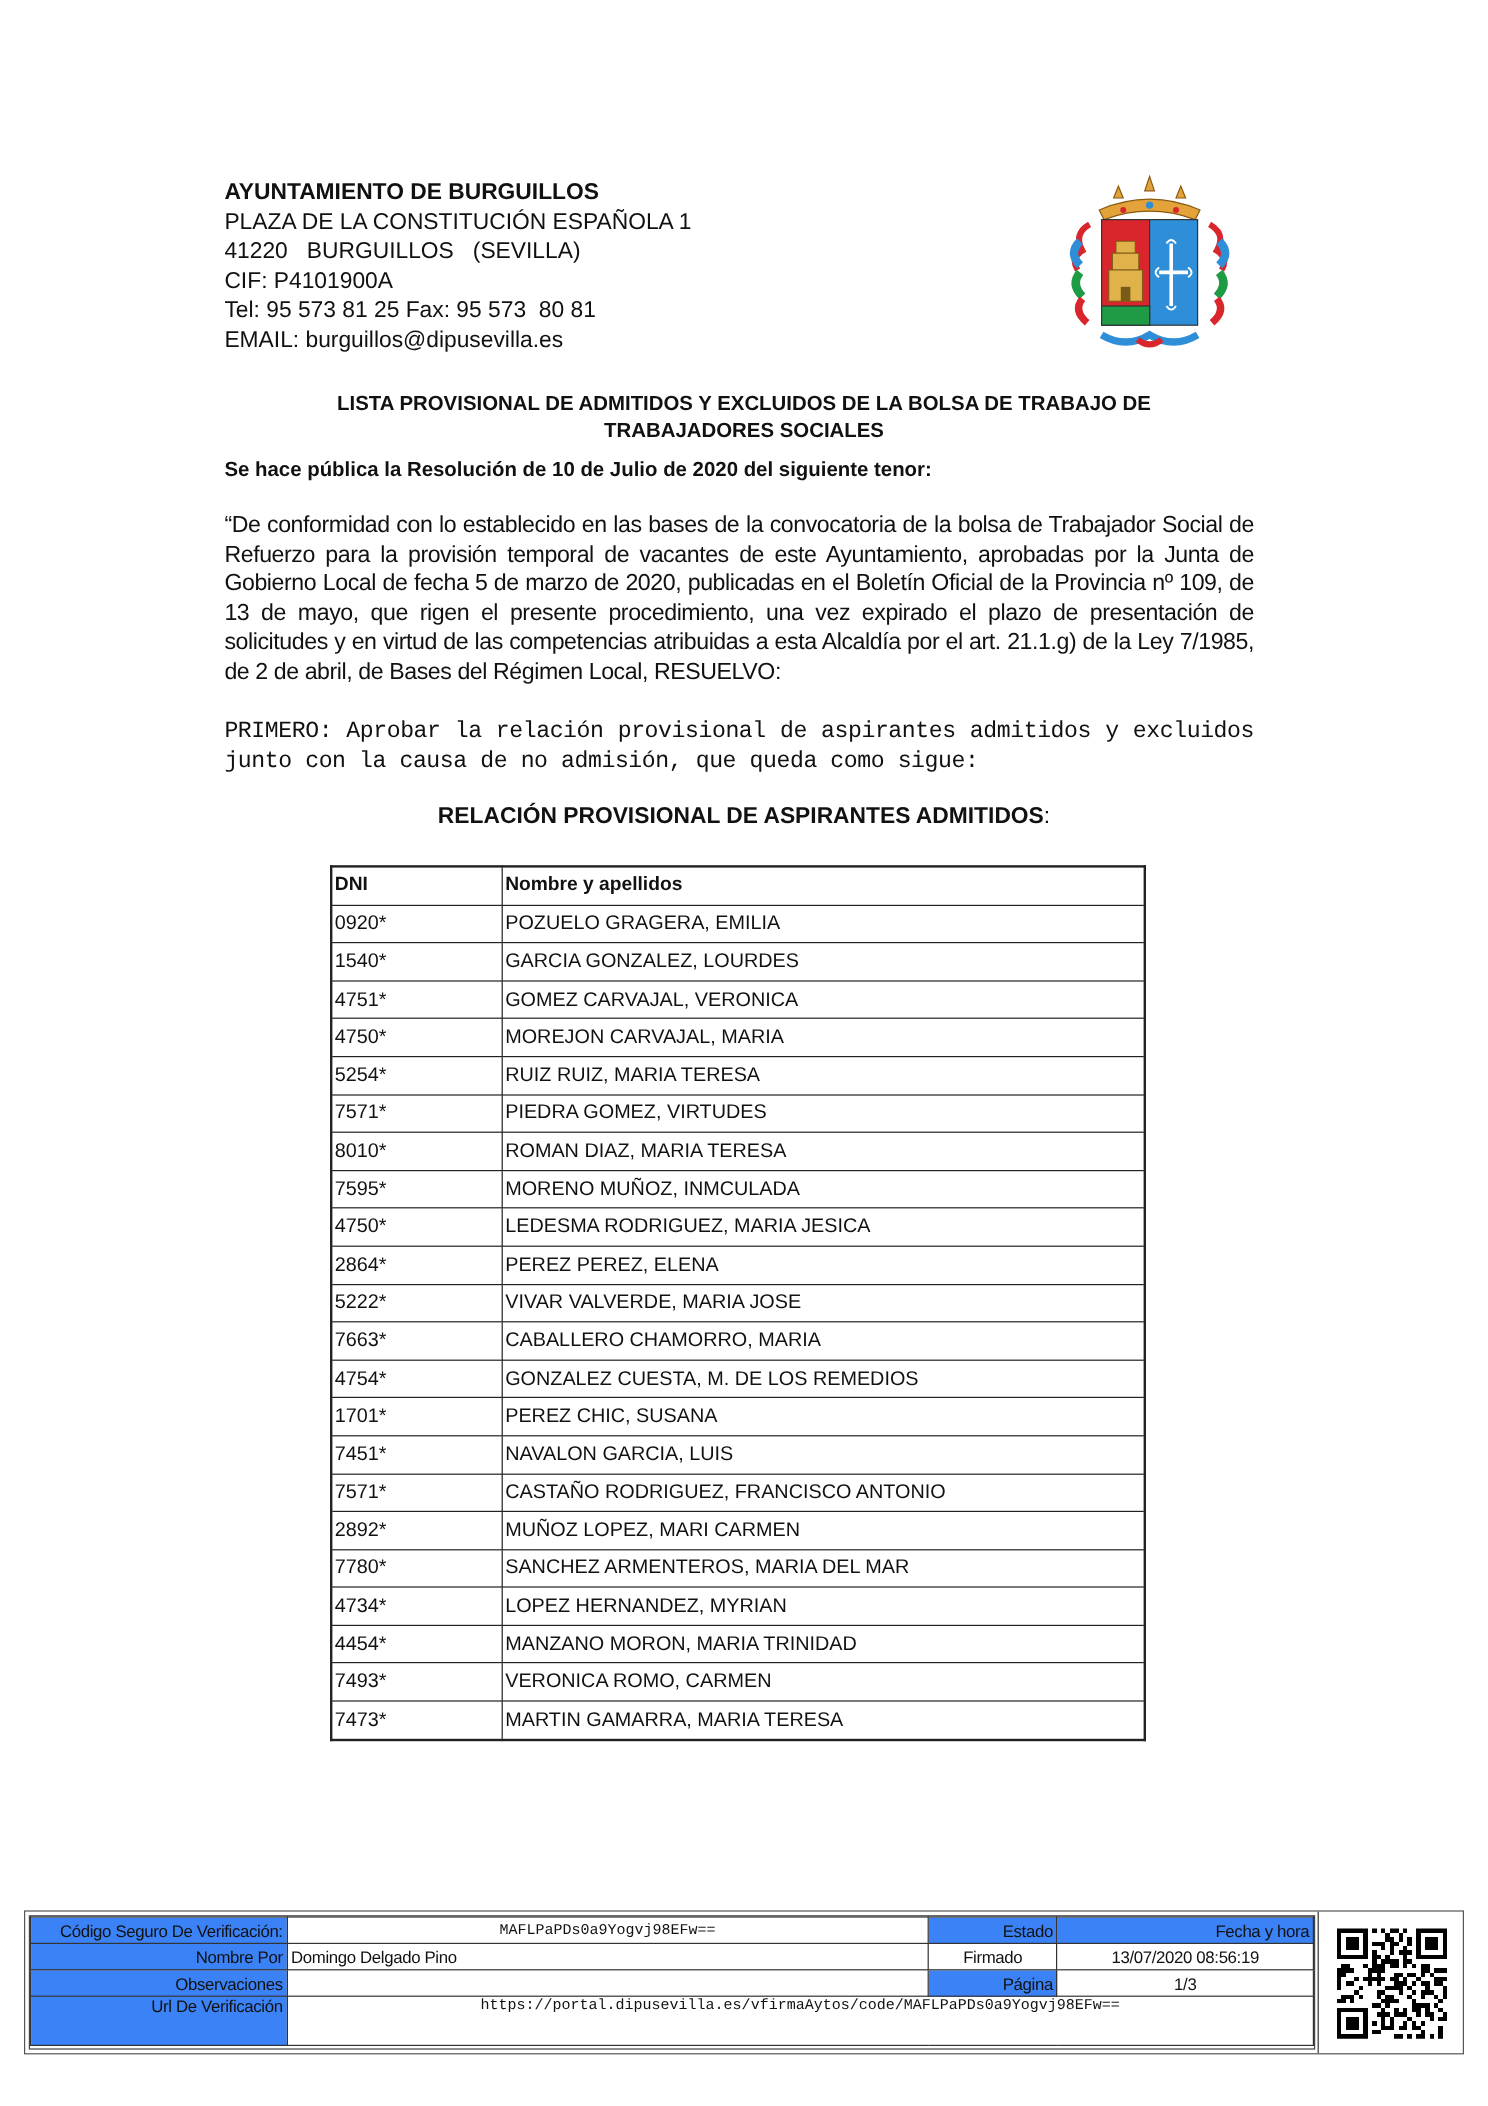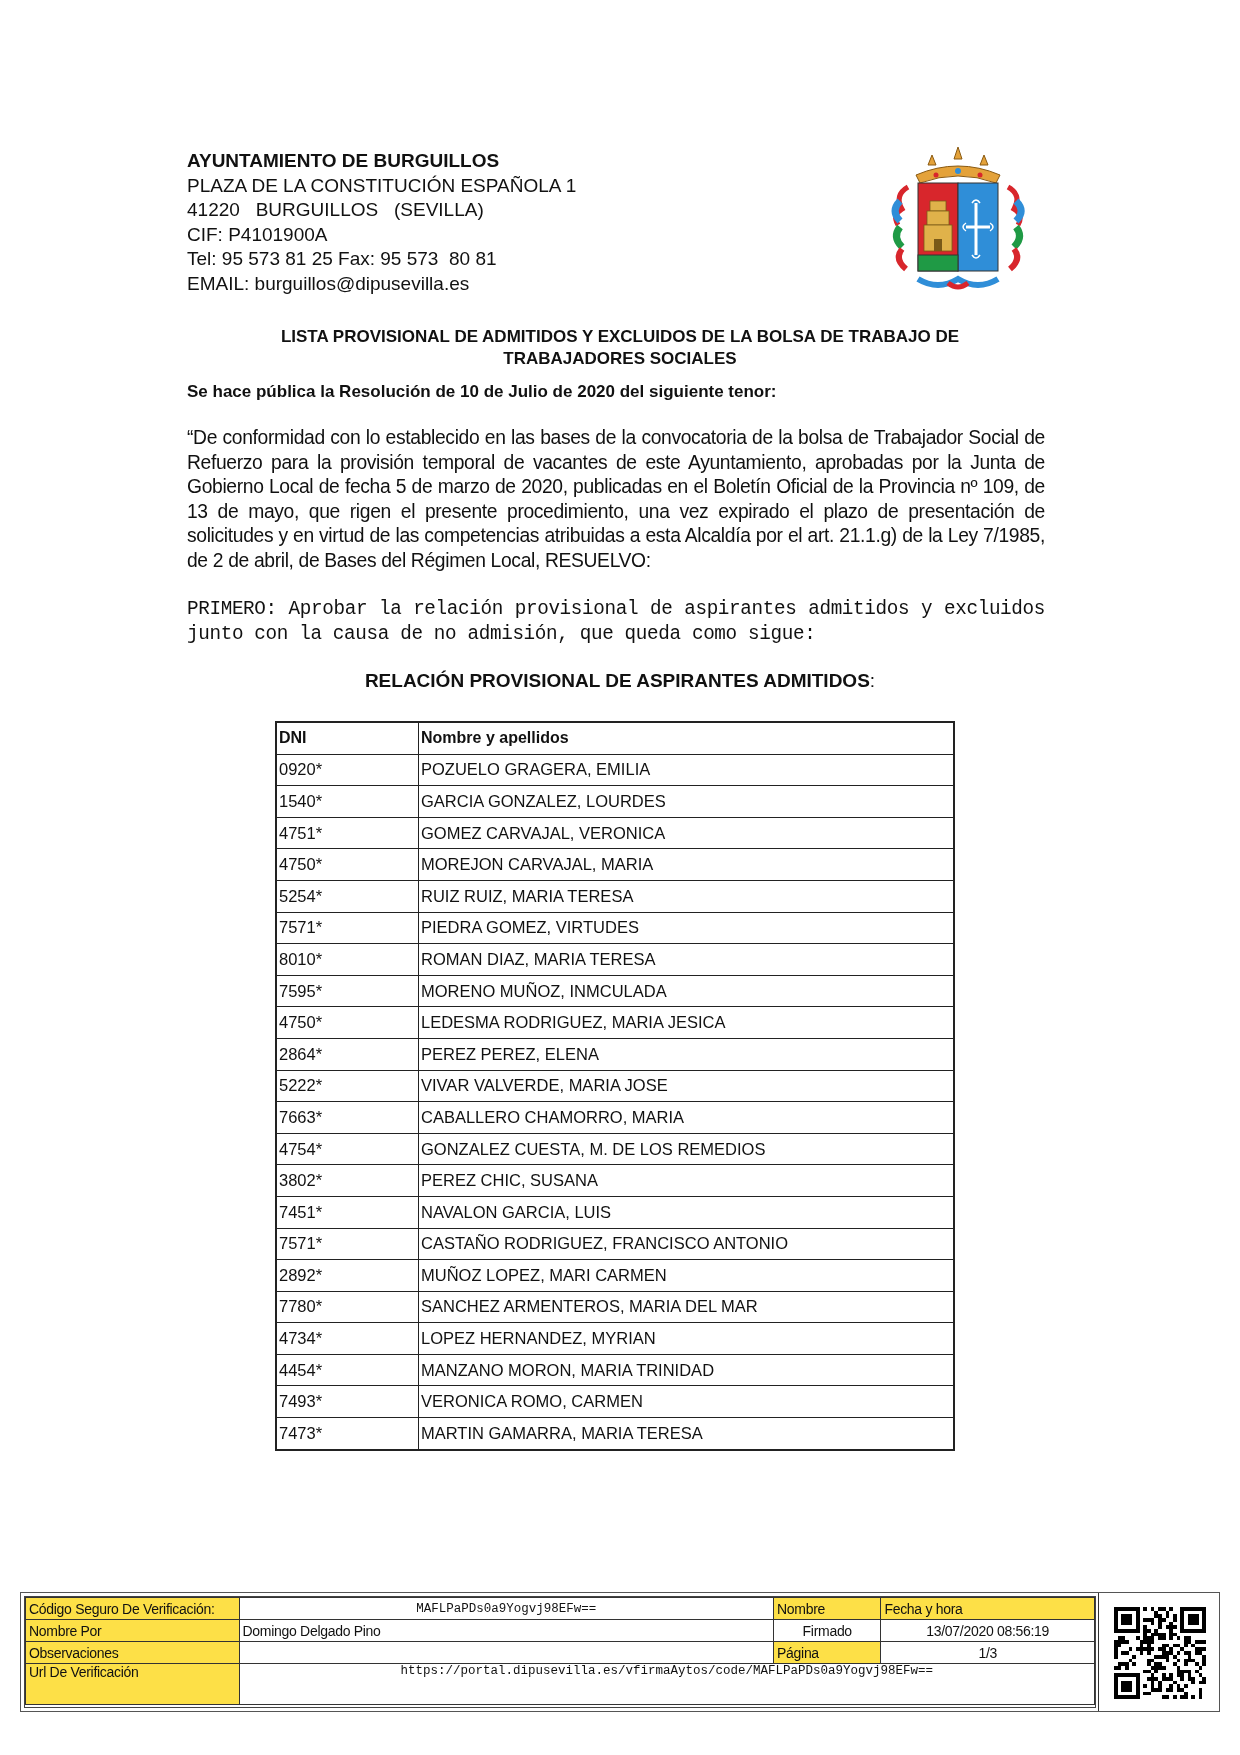--- a/index.html
+++ b/index.html
@@ -39,21 +39,21 @@
   #admitted-table td.dni, #admitted-table th.dni { width: 137px; margin-top: 29px; }
 
   
   #verify-box { left: 20px; top: 1592px; width: 1200px; height: 120px;
                 border: 1px solid #555; box-sizing: border-box; }
   #verify-inner { position: absolute; left: 3px; top: 3px; width: 1072px; height: 112px;
                   border: 1px solid #444; box-sizing: border-box; }
   #verify-table { position: absolute; left: 0; top: 0; border-collapse: collapse; width: 1070px; }
   #verify-table td { border: 1px solid #333; font-size: 14px; height: 21px; padding: 0 3px;
                      letter-spacing: -0.3px; }
-  #verify-table td.lbl { background: #fde047; text-align: left; }
+  #verify-table td.lbl { background: #3b82f6; text-align: right; }
   #verify-table td.mono { font-family: "Liberation Mono", monospace; font-size: 12.5px; text-align: center;
                           letter-spacing: 0; }
   #verify-table td.ctr { text-align: center; }
   #qr-cell { position: absolute; left: 1077px; top: 0; width: 121px; height: 118px;
              border-left: 1px solid #333; box-sizing: border-box; }
   #qr { position: absolute; left: 15px; top: 14px; width: 92px; height: 92px; }
 </style>
 </head>
 <body>
 
@@ -169,21 +169,21 @@
       </tr>
       <tr>
         <td class="dni">7663*</td>
         <td>CABALLERO CHAMORRO, MARIA</td>
       </tr>
       <tr>
         <td class="dni">4754*</td>
         <td>GONZALEZ CUESTA, M. DE LOS REMEDIOS</td>
       </tr>
       <tr>
-        <td class="dni">3802*</td>
+        <td class="dni">1701*</td>
         <td>PEREZ CHIC, SUSANA</td>
       </tr>
       <tr>
         <td class="dni">7451*</td>
         <td>NAVALON GARCIA, LUIS</td>
       </tr>
       <tr>
         <td class="dni">7571*</td>
         <td>CASTAÑO RODRIGUEZ, FRANCISCO ANTONIO</td>
       </tr>
@@ -220,21 +220,21 @@
       <colgroup>
         <col style="width:191px">
           <col style="width:478px">
           <col style="width:96px">
           <col style="width:191px">
       </colgroup>
       <tbody>
           <tr>
         <td class="lbl">Código Seguro De Verificación:</td>
         <td class="mono">MAFLPaPDs0a9Yogvj98EFw==</td>
-        <td class="lbl">Nombre</td>
+        <td class="lbl">Estado</td>
         <td class="lbl">Fecha y hora</td>
       </tr>
       <tr>
         <td class="lbl">Nombre Por</td>
         <td>Domingo Delgado Pino</td>
         <td class="ctr">Firmado</td>
         <td class="ctr">13/07/2020 08:56:19</td>
       </tr>
       <tr>
         <td class="lbl">Observaciones</td>

